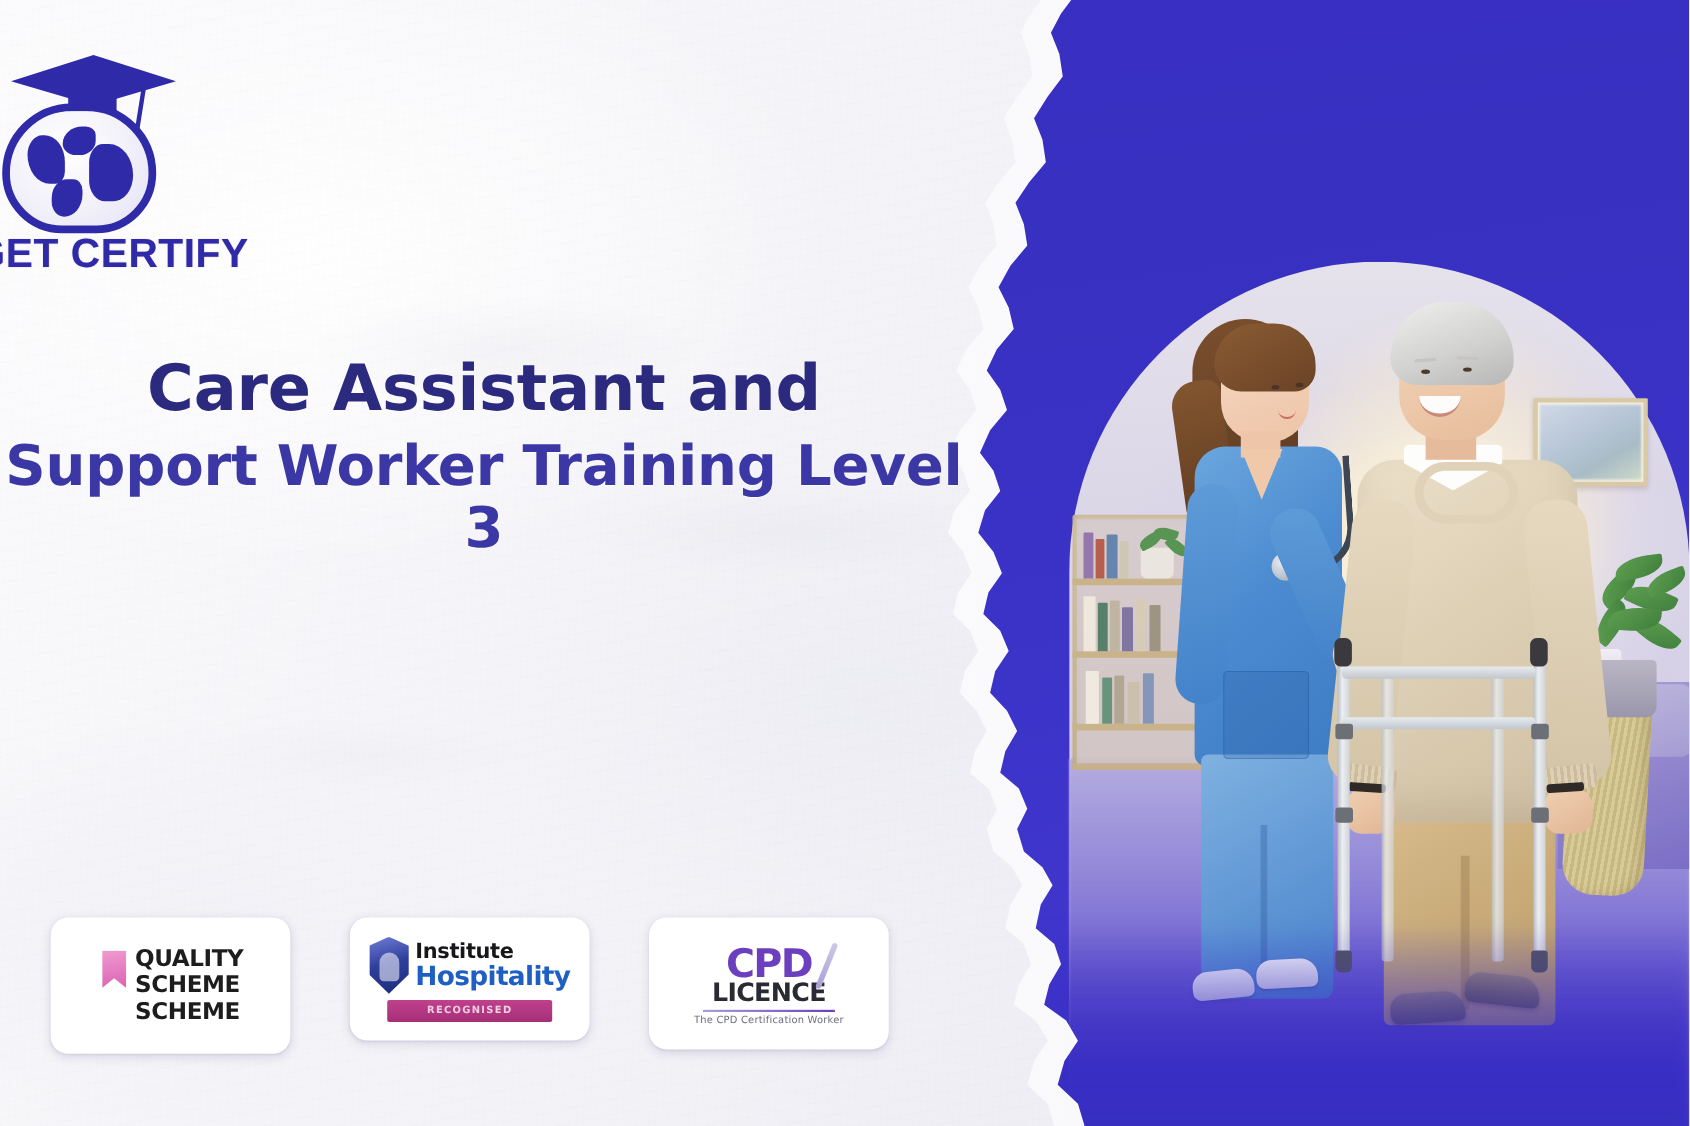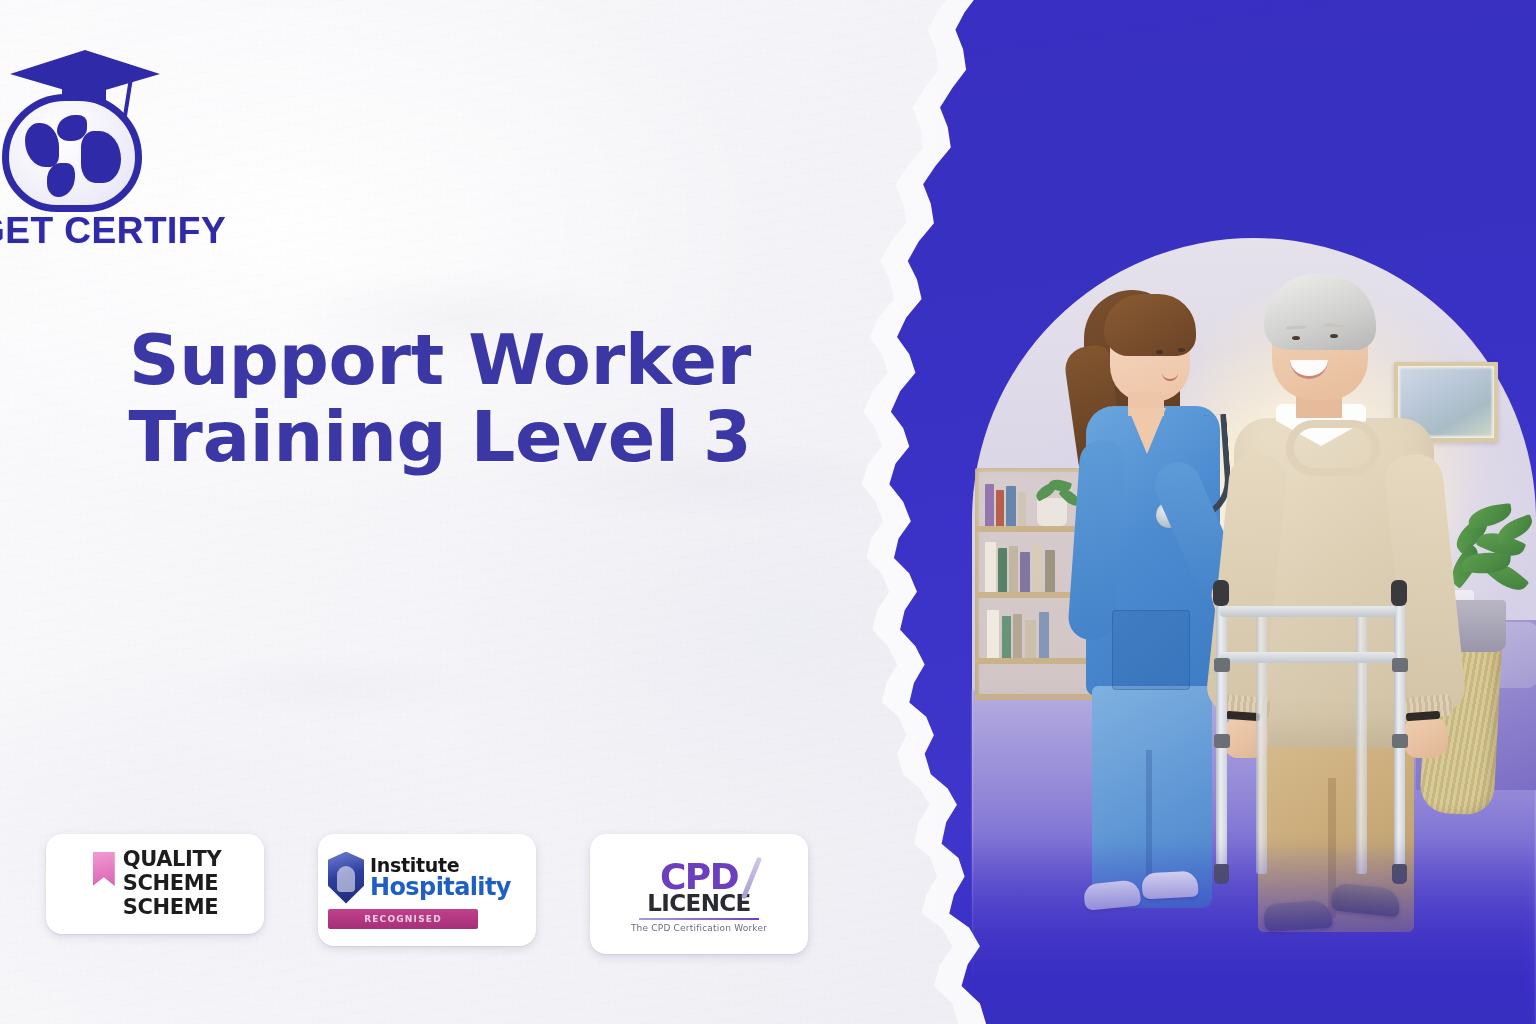--- a/index.html
+++ b/index.html
@@ -489,21 +489,21 @@
     font-size: 58px;
     font-weight: 700;
     line-height: 1.08;
     color: #2b2a7e;
     letter-spacing: -0.2px;
     margin-bottom: 12px;
     text-shadow: 0 1px 1px rgba(255,255,255,0.8);
   }
   .title-l2 {
     font-family: "DejaVu Sans", sans-serif;
-    font-size: 70px;
+    font-size: 51px;
     font-weight: 700;
     line-height: 1.1;
     color: #3b38a6;
     letter-spacing: -0.2px;
     text-shadow: 0 1px 1px rgba(255,255,255,0.8);
   }
 
   
   .badges {
     position: absolute;
@@ -516,42 +516,42 @@
   .badge-card {
     background: #ffffff;
     border-radius: 16px;
     box-shadow: 0 3px 10px rgba(70,60,120,0.14), 0 1px 2px rgba(70,60,120,0.10);
     display: flex;
     align-items: center;
     justify-content: center;
     position: relative;
     overflow: hidden;
   }
-  .badge-qls { width: 218px; height: 100px; }
+  .badge-qls { width: 218px; height: 124px; }
   .badge-ioh { width: 218px; height: 112px; }
   .badge-cpd { width: 218px; height: 120px; }
 
   
   .qls-inner { display: flex; align-items: flex-start; gap: 8px; padding-left: 4px; }
   .qls-bookmark {
     width: 22px; height: 34px; margin-top: 4px; flex: none;
     background: linear-gradient(170deg, #f09ad0 0%, #db63b4 100%);
     clip-path: polygon(0% 0%, 100% 0%, 100% 100%, 50% 74%, 0% 100%);
   }
   .qls-text {
     font-family: "DejaVu Sans", sans-serif;
     font-weight: 800;
     font-size: 21px;
     line-height: 1.14;
     color: #1d1d1d;
     letter-spacing: -0.4px;
   }
 
   
-  .ioh-inner { display: flex; flex-direction: column; width: 100%; padding: 0 10px; box-sizing: border-box; }
+  .ioh-inner { display: flex; flex-direction: column; align-items: center; width: 100%; padding: 0 10px; box-sizing: border-box; }
   .ioh-row { display: flex; align-items: center; gap: 6px; }
   .ioh-crest {
     width: 36px; height: 52px; flex: none;
     background: linear-gradient(165deg, #6f7fd4 0%, #2f3f9e 45%, #1d2a78 100%);
     clip-path: polygon(50% 0%, 100% 16%, 100% 66%, 50% 100%, 0% 66%, 0% 16%);
     position: relative;
   }
   .ioh-crest::after {
     content: "";
     position: absolute; left: 9px; top: 14px; width: 18px; height: 26px;
@@ -750,20 +750,21 @@
     <div class="logo-globe">
       <div class="continent c1"></div>
       <div class="continent c2"></div>
       <div class="continent c3"></div>
       <div class="continent c4"></div>
     </div>
     <div class="logo-text">GET CERTIFY</div>
   </div>
 
   <div class="title-wrap">
+    <div class="title-l1">Care Assistant and</div>
     <div class="title-l2">Support Worker Training Level 3</div>
   </div>
 
   <div class="badges">
 
     <div class="badge-card badge-qls">
       <div class="qls-inner">
         <div class="qls-bookmark"></div>
         <div class="qls-text">
           <div>QUALITY</div>

